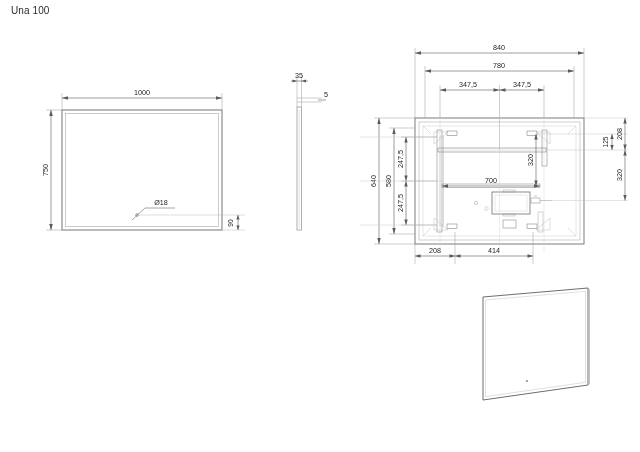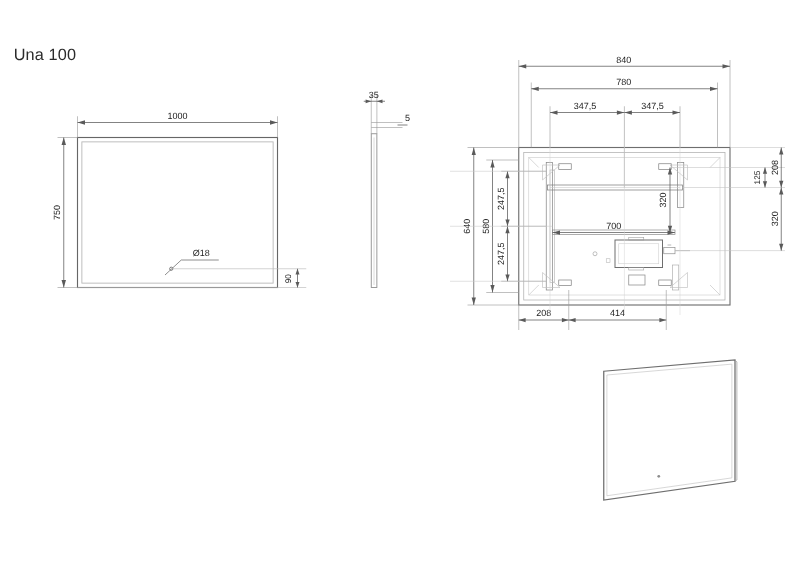--- a/index.html
+++ b/index.html
@@ -19,25 +19,24 @@
     position: absolute;
     left: 0;
     top: 0;
     width: 640px;
     height: 452px;
   }
   .sheet-title {
     position: absolute;
     left: 11px;
     top: 5px;
-    font-size: 13px;
+    font-size: 10px;
     color: #2b2b2b;
     letter-spacing: 0.1px;
     white-space: nowrap;
-    margin-top: 31px;
   }
   svg.dwg {
     position: absolute;
     left: 0;
     top: 0;
     width: 640px;
     height: 452px;
     display: block;
   }
   text.dim {

